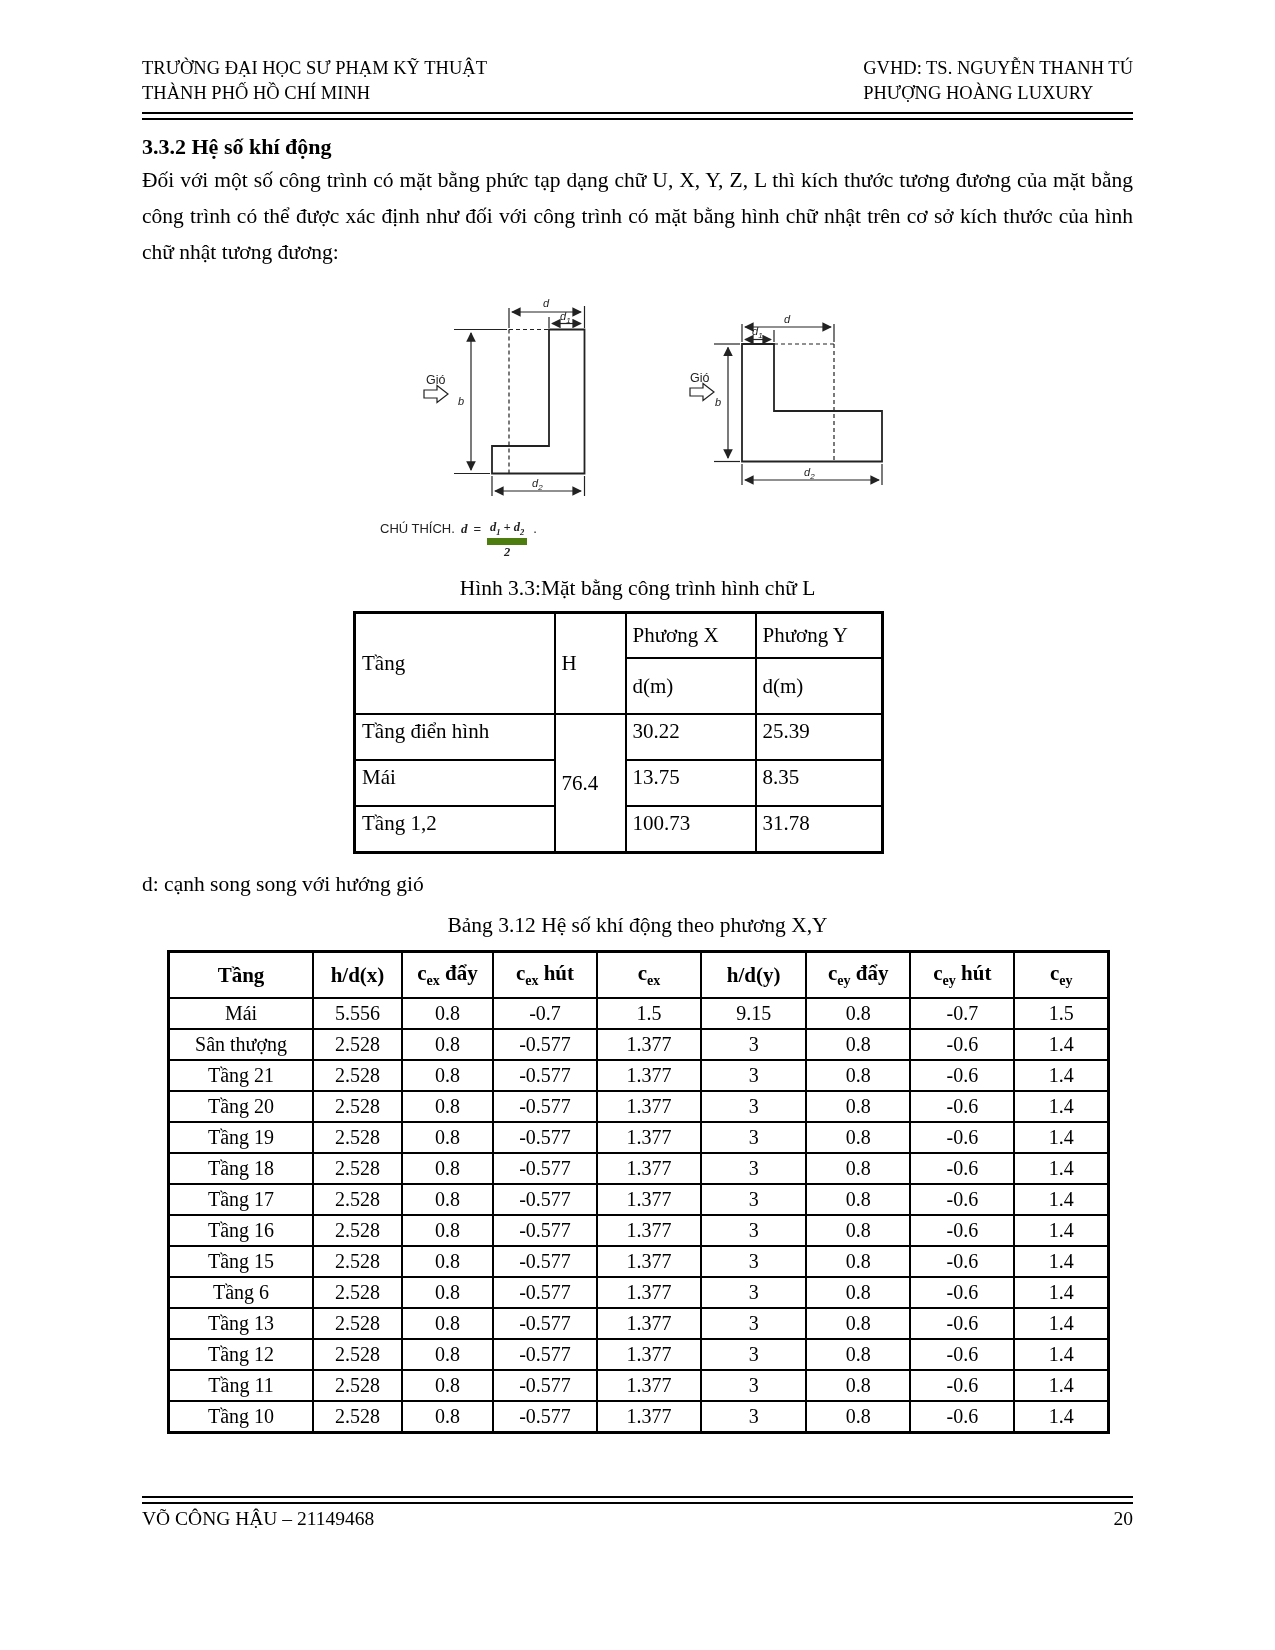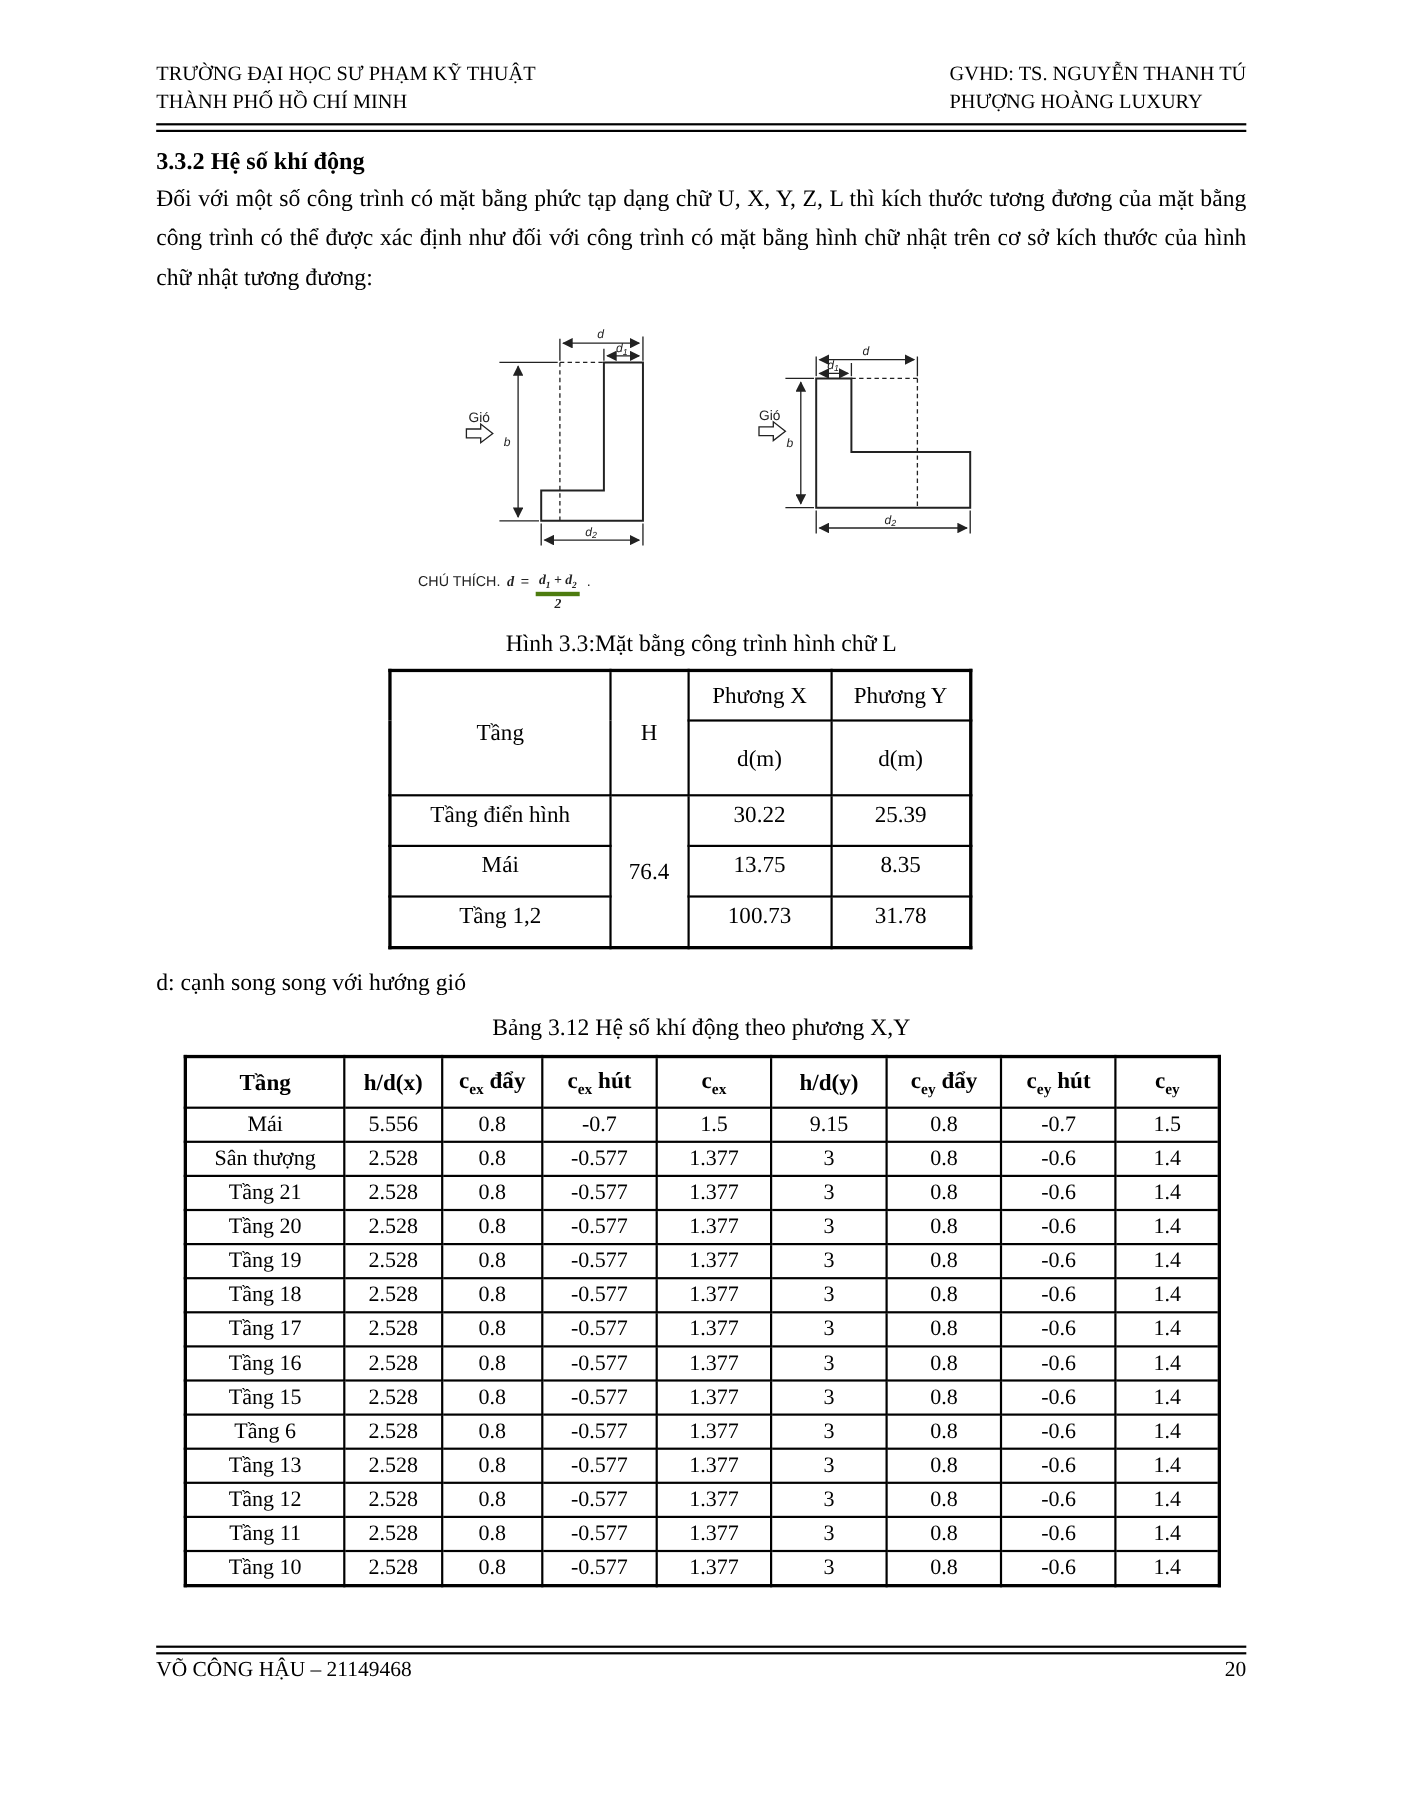--- a/index.html
+++ b/index.html
@@ -23,36 +23,36 @@
   
   .sec-heading { font-size:22px; font-weight:bold; margin-top:14px; }
   .sec-para { font-size:21.5px; text-align:justify; line-height:1.68; margin-top:2px; }
 
   
   .figure-wrap { margin-top:14px; }
   .figure-svg { display:block; margin-left:272px; }
   .fig-note { margin-top:2px; margin-left:238px; font-family:"Liberation Sans","DejaVu Sans",sans-serif; font-size:13px; color:#222; display:flex; align-items:flex-start; gap:6px; }
   .fig-note i { font-family:"Liberation Serif",serif; font-weight:bold; font-style:italic; }
   .frac { display:inline-block; text-align:center; vertical-align:middle; font-family:"Liberation Serif",serif; font-style:italic; font-weight:bold; font-size:12.5px; line-height:1.1; }
-  .frac .num { display:block; border-bottom:4px solid #4d7c0f; padding:0 3px 1px 3px; }
+  .frac .num { display:block; border-bottom:7px solid #4d7c0f; padding:0 3px 1px 3px; }
   .frac .den { display:block; padding-top:1px; }
   .frac sub, .hsub { font-size:0.68em; }
 
   .caption { text-align:center; font-size:21.5px; margin-top:16px; }
 
   
   table { border-collapse:collapse; }
   .t1 { margin-top:10px; margin-left:211px; border:3px solid #000; font-size:21px; }
-  .t1 td { border:2px solid #000; text-align:center; vertical-align:middle; padding:2px 6px; }
+  .t1 td { border:2px solid #000; vertical-align:middle; padding:2px 6px; }
   .t1 .c-tang { width:200px; }
   .t1 .c-h    { width:71px; }
   .t1 .c-x    { width:130px; }
   .t1 .c-y    { width:127px; }
   .t1 tr.hr1 td { height:46px; }
-  .t1 tr.hr2 td { height:68px; }
+  .t1 tr.hr2 td { height:56px; }
   .t1 tr.dr td { height:46px; padding-bottom:14px; }
   .t1 td.hcell { padding-bottom:2px; }
 
   .t1-note { margin-top:18px; font-size:21.5px; }
 
   
   .t2 { margin-top:12px; margin-left:25px; border:3px solid #000; font-size:20px; width:943px; table-layout:fixed; }
   .t2 th, .t2 td { border:2px solid #000; text-align:center; vertical-align:middle; overflow:hidden; }
   .t2 th { height:47px; font-size:21px; font-weight:bold; }
   .t2 td { height:31px; font-size:20px; }

